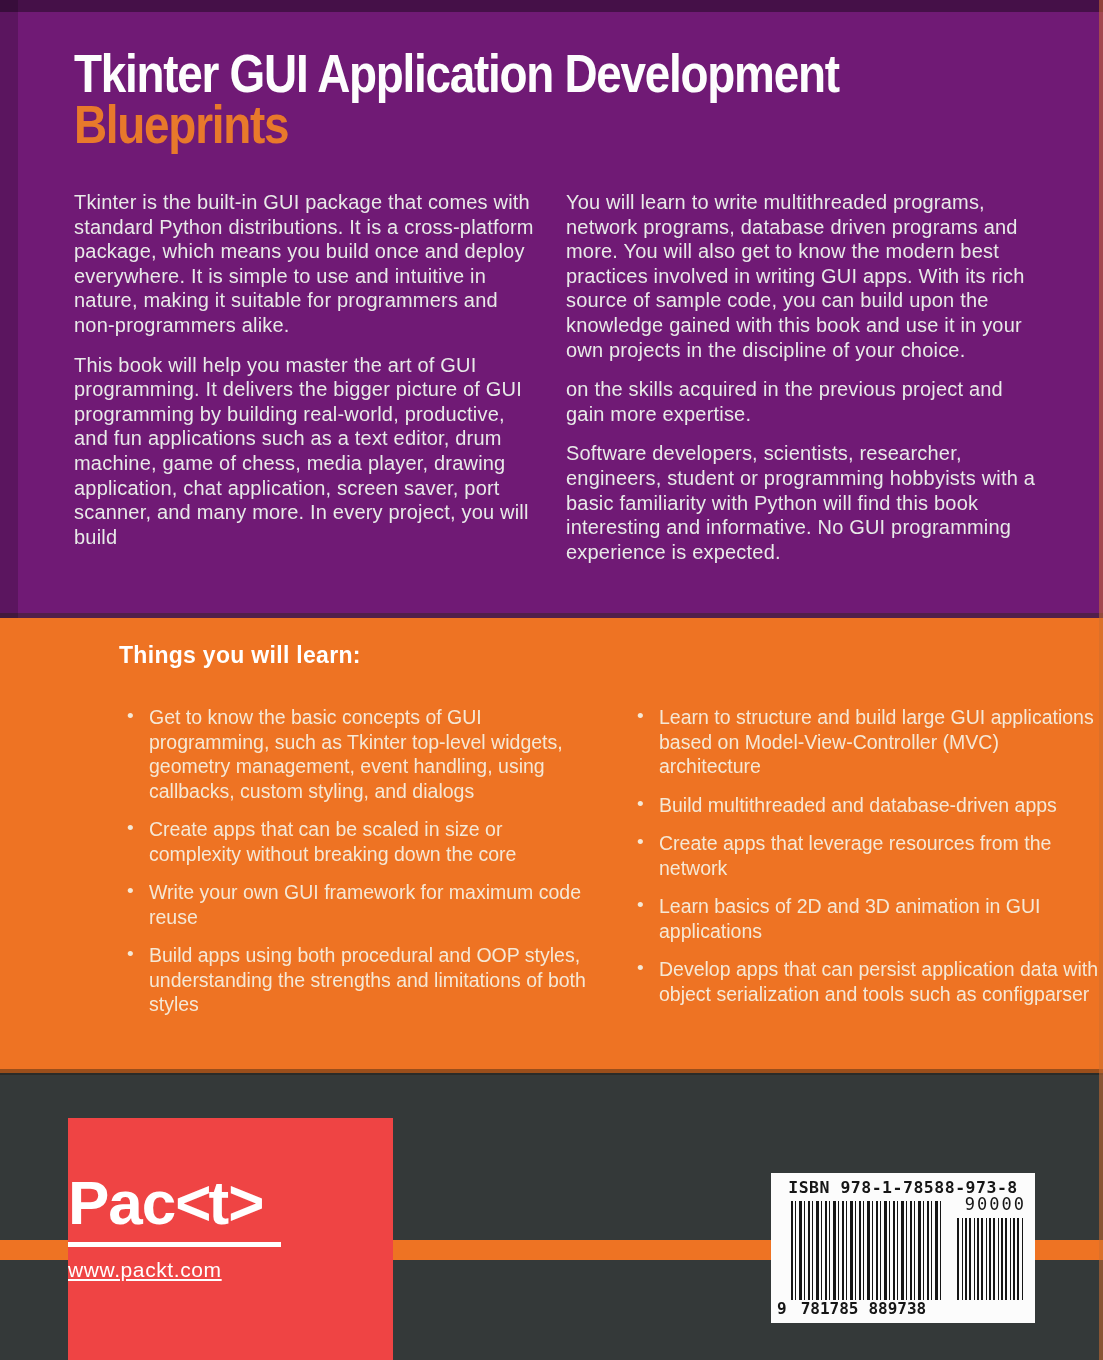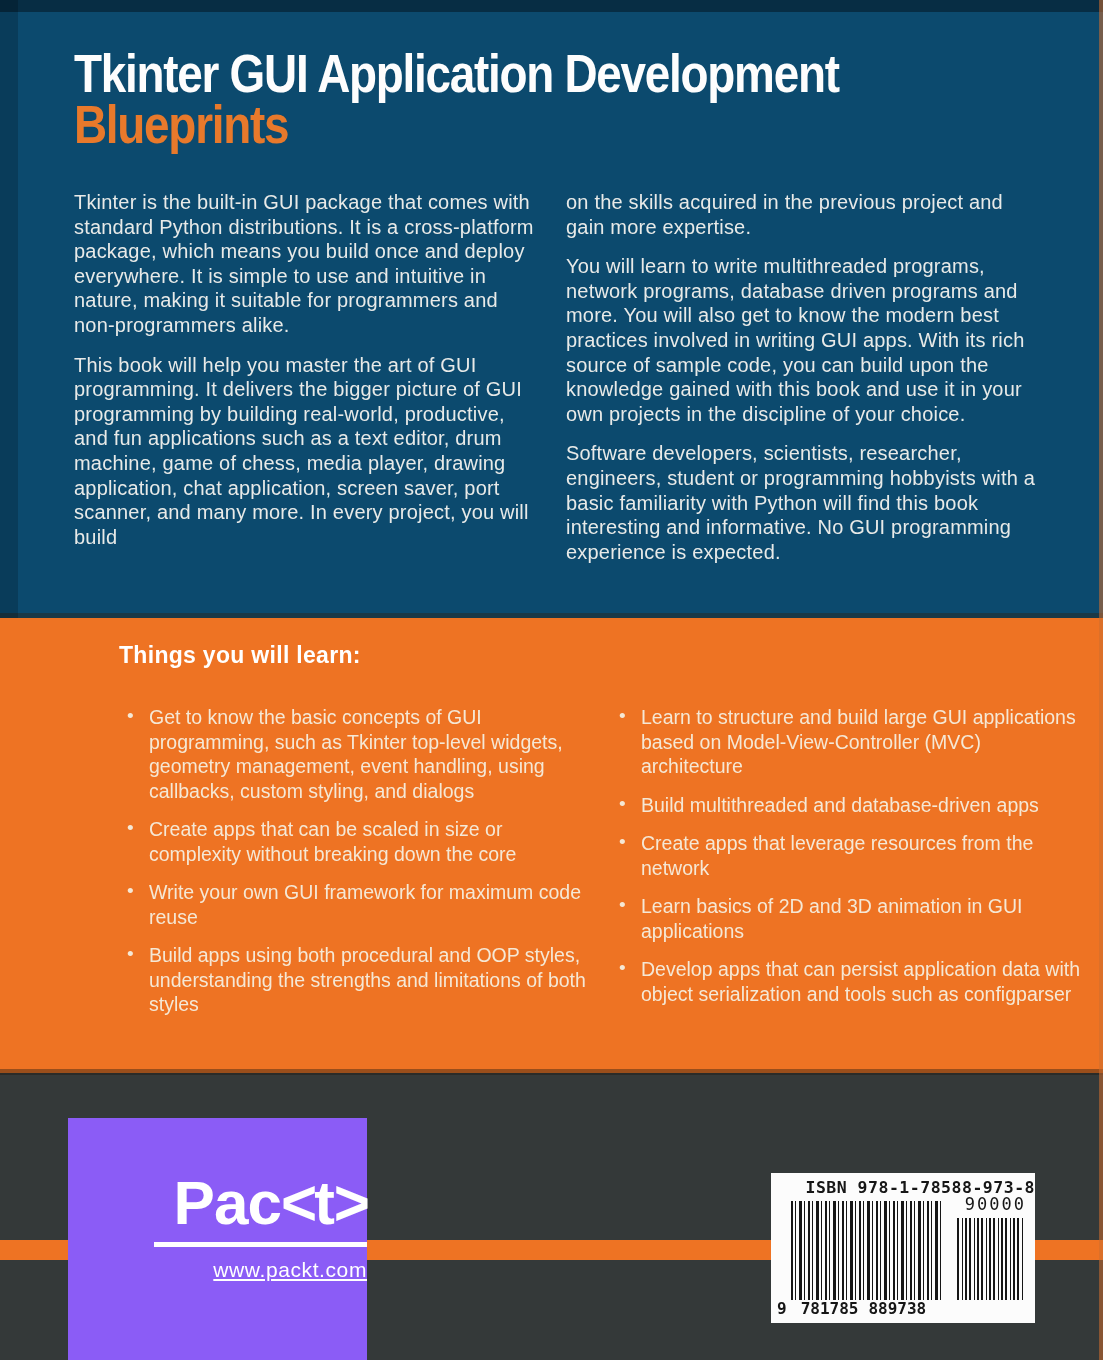--- a/index.html
+++ b/index.html
@@ -7,51 +7,51 @@
          font-family:"Liberation Sans",sans-serif;}
 
   
   .border-top{position:absolute;top:0;left:0;width:100%;height:12px;background:rgba(0,0,0,.38);z-index:40;}
   .border-left{position:absolute;top:0;left:0;width:18px;height:618px;background:rgba(0,0,0,.18);z-index:40;}
   .edge-right{position:absolute;top:0;right:0;width:4px;height:100%;background:rgba(205,110,48,.55);z-index:45;}
   .divider-1{position:absolute;top:613px;left:0;width:100%;height:5px;background:rgba(45,38,24,.45);z-index:30;}
   .divider-2{position:absolute;top:1069px;left:0;width:100%;height:6px;background:rgba(28,22,16,.40);z-index:30;}
 
   
-  .section-top{position:absolute;top:0;left:0;width:100%;height:618px;background:#0c4a6e;}
+  .section-top{position:absolute;top:0;left:0;width:100%;height:618px;background:#701a75;}
   .title-block{position:absolute;left:74px;top:48px;transform:scaleX(.85);transform-origin:left top;white-space:nowrap;}
   .title-line{font-size:54px;line-height:51px;font-weight:700;letter-spacing:-1.5px;color:#fdfdfd;}
   .title-line.accent{color:#e8792b;}
 
   .intro{position:absolute;left:74px;top:190px;display:grid;grid-template-columns:468px 470px;column-gap:24px;}
   .intro p{margin:0 0 15px 0;font-size:20px;line-height:24.6px;letter-spacing:.2px;color:#e8eae8;}
 
   
   .section-learn{position:absolute;top:618px;left:0;width:100%;height:455px;background:#ee7323;box-sizing:border-box;padding-top:24px;padding-left:48px;}
   .learn-heading{margin:0 0 0 71px;font-size:23px;font-weight:700;letter-spacing:.3px;color:#ffffff;}
-  .learn-cols{display:grid;grid-template-columns:470px 470px;column-gap:22px;margin:36px 0 0 74px;}
+  .learn-cols{display:grid;grid-template-columns:470px 470px;column-gap:40px;margin:36px 0 0 74px;}
   .learn-cols ul{list-style:none;margin:0;padding:0;}
   .learn-cols li{position:relative;padding-left:27px;margin-bottom:14px;
                  font-size:19.5px;line-height:24.5px;color:#f5e8d5;}
   .learn-cols li::before{content:"\2022";position:absolute;left:5px;top:-1px;font-size:19px;color:#f5e8d5;}
 
   
   .section-bottom{position:absolute;top:1073px;left:0;width:100%;height:287px;background:#343939;}
   .stripe{position:absolute;top:1240px;left:0;width:100%;height:20px;background:#ee7323;z-index:5;}
 
-  .packt-square{position:absolute;left:68px;top:1118px;width:299px;height:242px;background:#8b5cf6;z-index:10;
-                display:flex;flex-direction:column;align-items:flex-end;box-sizing:border-box;padding-top:54px;}
+  .packt-square{position:absolute;left:68px;top:1118px;width:325px;height:242px;background:#ef4444;z-index:10;
+                display:flex;flex-direction:column;align-items:flex-start;box-sizing:border-box;padding-top:54px;}
   .packt-logo{font-size:62px;font-weight:700;line-height:1;color:#ffffff;letter-spacing:-1px;white-space:nowrap;}
   .packt-logo .chev{display:inline-block;font-weight:700;transform:scaleY(1.05);letter-spacing:-3px;}
   .logo-underline{width:213px;height:5px;background:#ffffff;margin-top:8px;}
   .packt-site{margin-top:11px;font-size:21px;color:#ffffff;letter-spacing:.6px;text-decoration:underline;}
 
   
   .barcode-box{position:absolute;left:771px;top:1173px;width:264px;height:150px;background:#fcfcfc;z-index:10;}
-  .isbn-line{position:absolute;top:5px;left:0;right:0;text-align:right;
+  .isbn-line{position:absolute;top:5px;left:0;right:0;text-align:center;
              font-family:"DejaVu Sans Mono",monospace;font-weight:700;font-size:16.5px;letter-spacing:.5px;color:#161616;white-space:nowrap;}
   .main-bars{position:absolute;left:20px;top:28px;width:150px;height:99px;
              background:repeating-linear-gradient(90deg,#161616 0 2px,transparent 2px 4px,#161616 4px 5px,transparent 5px 8px,#161616 8px 11px,transparent 11px 13px,#161616 13px 14px,transparent 14px 17px);}
   .supp-bars{position:absolute;left:186px;top:45px;width:68px;height:82px;
              background:repeating-linear-gradient(90deg,#161616 0 2px,transparent 2px 5px,#161616 5px 6px,transparent 6px 8px,#161616 8px 10px,transparent 10px 12px);}
   .price-code{position:absolute;right:9px;top:21px;font-family:"DejaVu Sans Mono",monospace;font-weight:400;font-size:17px;letter-spacing:2px;color:#161616;}
   .ean-digits{position:absolute;left:6px;top:126px;width:168px;display:flex;
               font-family:"DejaVu Sans Mono",monospace;font-weight:700;font-size:16px;color:#161616;}
   .ean-digits .g1{margin-right:14px;}
   .ean-digits .g2{margin-right:10px;text-align:center;}
@@ -65,22 +65,22 @@
     <div class="title-block">
       <div class="title-line">Tkinter GUI Application Development</div>
       <div class="title-line accent">Blueprints</div>
     </div>
     <div class="intro">
       <div>
         <p>Tkinter is the built-in GUI package that comes with standard Python distributions. It is a cross-platform package, which means you build once and deploy everywhere. It is simple to use and intuitive in nature, making it suitable for programmers and non-programmers alike.</p>
         <p>This book will help you master the art of GUI programming. It delivers the bigger picture of GUI programming by building real-world, productive, and fun applications such as a text editor, drum machine, game of chess, media player, drawing application, chat application, screen saver, port scanner, and many more. In every project, you will build</p>
       </div>
       <div>
+        <p>You will learn to write multithreaded programs, network programs, database driven programs and more. You will also get to know the modern best practices involved in writing GUI apps. With its rich source of sample code, you can build upon the knowledge gained with this book and use it in your own projects in the discipline of your choice.</p>
         <p>on the skills acquired in the previous project and gain more expertise.</p>
-        <p>You will learn to write multithreaded programs, network programs, database driven programs and more. You will also get to know the modern best practices involved in writing GUI apps. With its rich source of sample code, you can build upon the knowledge gained with this book and use it in your own projects in the discipline of your choice.</p>
         <p>Software developers, scientists, researcher, engineers, student or programming hobbyists with a basic familiarity with Python will find this book interesting and informative. No GUI programming experience is expected.</p>
       </div>
     </div>
   </div>
 
   <div class="section-learn">
     <h2 class="learn-heading">Things you will learn:</h2>
     <div class="learn-cols">
       <ul>
         <li>Get to know the basic concepts of GUI programming, such as Tkinter top-level widgets, geometry management, event handling, using callbacks, custom styling, and dialogs</li>

